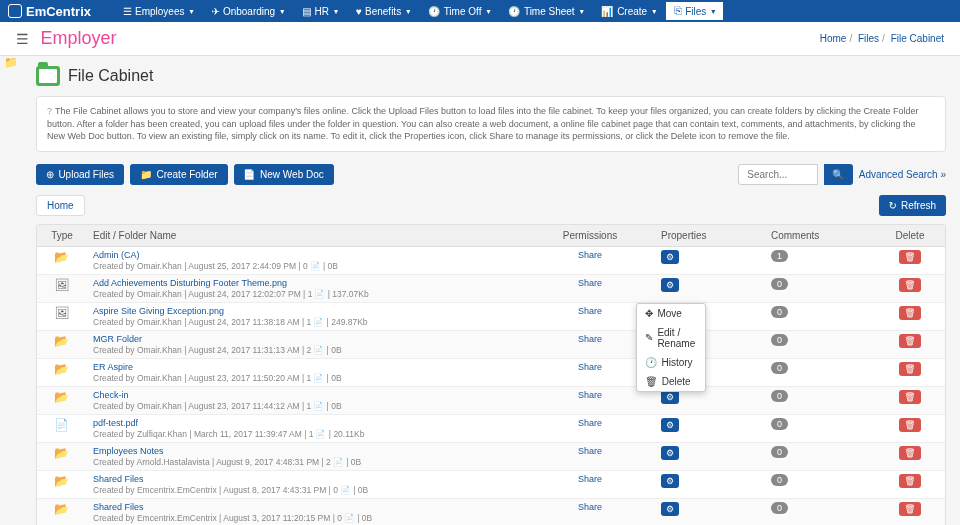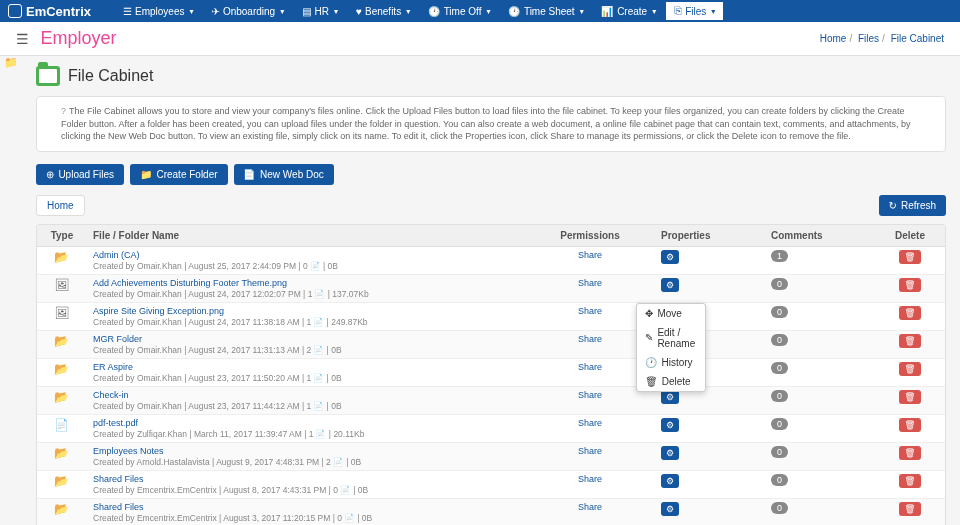--- a/index.html
+++ b/index.html
@@ -23,37 +23,37 @@
 .side-icons { position: absolute; left: 0; top: 48px; width: 22px; display: flex; flex-direction: column; gap: 8px; padding-top: 8px; align-items: center; }
 .side-icons span { font-size: 11px; color: #666; }
 
 .main { margin-left: 22px; padding: 10px 14px; }
 .section-header { display: flex; align-items: center; gap: 8px; margin-bottom: 10px; }
 .folder-icon { width: 24px; height: 20px; background: #4caf50; border-radius: 3px; position: relative; }
 .folder-icon::before { content: ""; position: absolute; top: -4px; left: 2px; width: 10px; height: 4px; background: #4caf50; border-radius: 2px 2px 0 0; }
 .folder-icon::after { content: ""; position: absolute; top: 3px; left: 3px; right: 3px; bottom: 3px; background: #fff; border-radius: 1px; }
 .section-title { font-size: 16px; color: #333; }
 
-.info-box { background: #fff; border: 1px solid #e0e0e0; border-radius: 4px; padding: 8px 24px; font-size: 9px; color: #666; line-height: 1.4; margin-bottom: 12px; }
+.info-box { background: #fff; border: 1px solid #e0e0e0; border-radius: 4px; padding: 8px 10px; font-size: 9px; color: #666; line-height: 1.4; margin-bottom: 12px; }
 .info-box .q { color: #999; margin-right: 3px; }
 
 .toolbar { display: flex; align-items: center; gap: 6px; margin-bottom: 10px; }
 .btn { background: #1457a0; color: #fff; border: none; border-radius: 3px; padding: 5px 10px; font-size: 10px; cursor: pointer; display: inline-flex; align-items: center; gap: 4px; }
 .toolbar-right { margin-left: auto; display: flex; align-items: center; gap: 6px; }
 .search-box { border: 1px solid #ccc; border-radius: 3px 0 0 3px; padding: 4px 8px; font-size: 10px; width: 80px; }
 .search-btn { background: #1457a0; color: #fff; border: none; padding: 5px 8px; border-radius: 0 3px 3px 0; cursor: pointer; font-size: 10px; }
 .adv-link { color: #1457a0; font-size: 10px; cursor: pointer; }
 
 .subbar { display: flex; align-items: center; margin-bottom: 8px; }
 .home-tab { background: #fff; border: 1px solid #ddd; border-radius: 3px; padding: 4px 10px; font-size: 10px; color: #1457a0; }
 .refresh-btn { margin-left: auto; }
 
 .table-wrap { background: #fff; border: 1px solid #e0e0e0; border-radius: 3px; position: relative; }
 table { width: 100%; border-collapse: collapse; }
-thead th { background: #f0f0f0; border-bottom: 1px solid #ddd; padding: 5px 6px; text-align: left; font-size: 10px; font-weight: bold; color: #555; }
+thead th { background: #f0f0f0; border-bottom: 1px solid #ddd; padding: 5px 6px; text-align: left; font-size: 10px; font-weight: normal; color: #555; }
 tbody td { border-bottom: 1px solid #eee; padding: 3px 6px; font-size: 9px; vertical-align: top; }
 tbody tr:nth-child(even) { background: #fafafa; }
 .col-type { width: 50px; text-align: center; }
 .col-perm { width: 130px; text-align: center; }
 .col-prop { width: 110px; }
 .col-comm { width: 110px; text-align: left; }
 .col-del { width: 70px; text-align: center; }
 .type-icon { font-size: 12px; color: #666; }
 .file-link { color: #1457a0; cursor: pointer; }
 .file-meta { color: #888; font-size: 8.5px; margin-top: 1px; }
@@ -130,33 +130,38 @@
   </div>
 
   <div class="info-box">
     <span class="q">?</span><span>The File Cabinet allows you to store and view your company's files online. Click the Upload Files button to load files into the file cabinet. To keep your files organized, you can create folders by clicking the Create Folder button. After a folder has been created, you can upload files under the folder in question. You can also create a web document, a online file cabinet page that can contain text, comments, and attachments, by clicking the New Web Doc button. To view an existing file, simply click on its name. To edit it, click the Properties icon, click Share to manage its permissions, or click the Delete icon to remove the file.</span>
   </div>
 
   <div class="toolbar">
     <button class="btn">⊕ <span>Upload Files</span></button>
     <button class="btn">📁 <span>Create Folder</span></button>
     <button class="btn">📄 <span>New Web Doc</span></button>
+    <div class="toolbar-right">
+      <input class="search-box" placeholder="Search..." style="">
+      <button class="search-btn">🔍</button>
+      <span class="adv-link">Advanced Search »</span>
+    </div>
   </div>
 
   <div class="subbar">
     <span class="home-tab">Home</span>
     <button class="btn refresh-btn">↻ <span>Refresh</span></button>
   </div>
 
   <div class="table-wrap">
     <table>
       <thead>
         <tr>
           <th class="col-type">Type</th>
-          <th>File / Folder Name</th>
+          <th>Edit / Folder Name</th>
           <th class="col-perm">Permissions</th>
           <th class="col-prop">Properties</th>
           <th class="col-comm">Comments</th>
           <th class="col-del">Delete</th>
         </tr>
       </thead>
       <tbody id="file-rows">
           <tr>
             <td class="col-type"><span class="type-icon">📂</span></td>
             <td><span class="file-link">Admin (CA)</span><div class="file-meta">Created by Omair.Khan | August 25, 2017 2:44:09 PM | 0 📄 | 0B</div></td>

